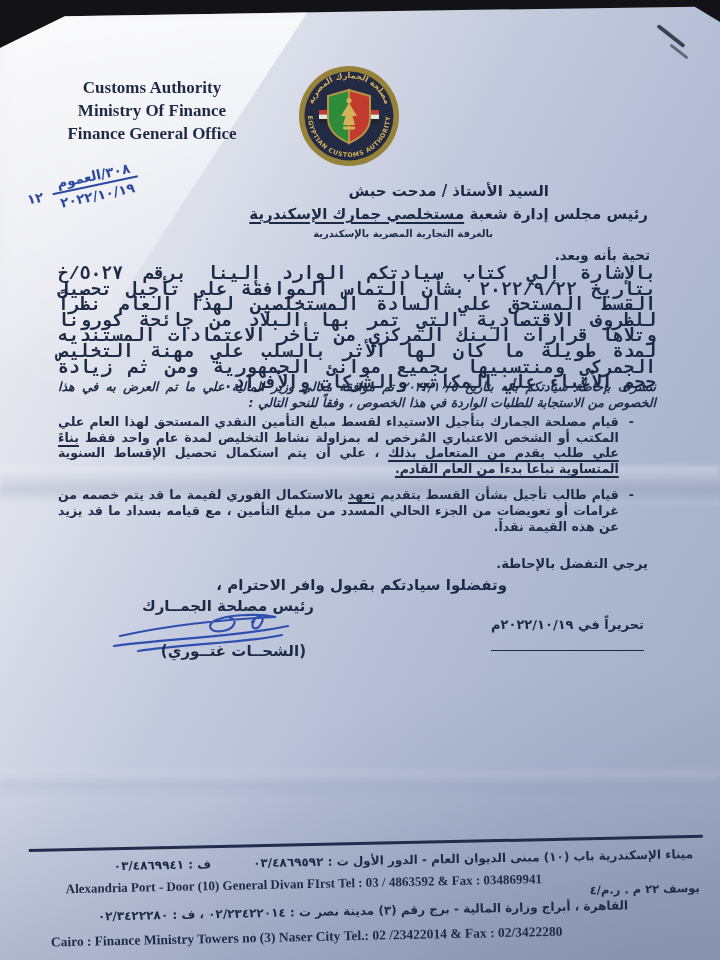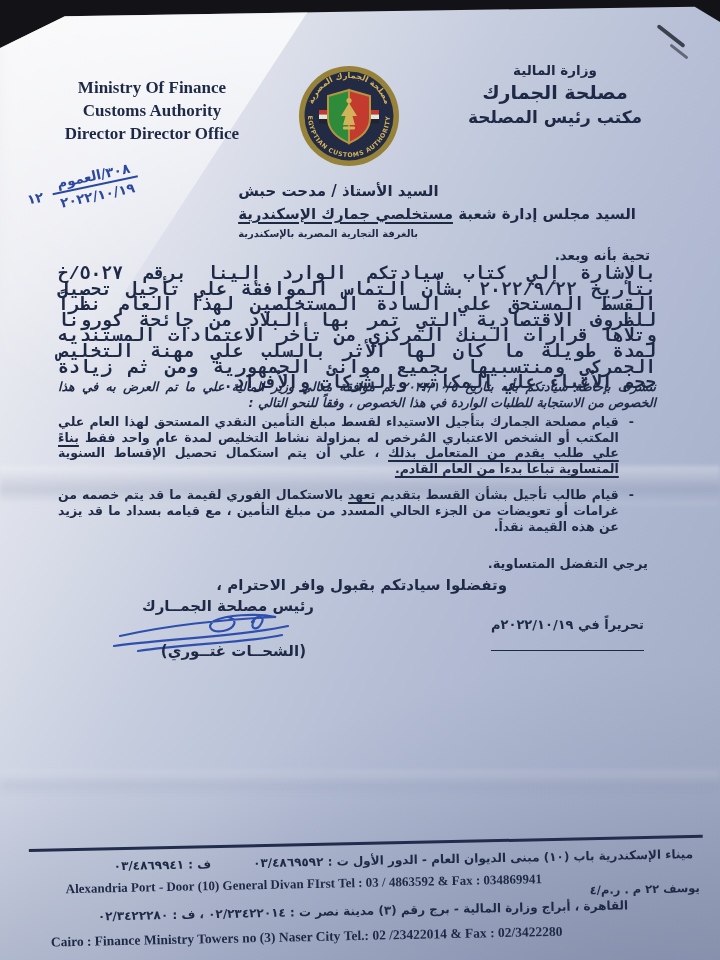--- a/index.html
+++ b/index.html
@@ -54,21 +54,21 @@
 
   .handnote{
     position:absolute;left:26px;top:170px;transform:rotate(-12deg);
     color:#2b49a0;font-weight:bold;font-size:13.5px;direction:rtl;
     display:flex;align-items:center;gap:10px;
   }
   .handnote .frac{display:flex;flex-direction:column;text-align:center;}
   .handnote .frac .top{border-bottom:2px solid #2b49a0;padding:0 6px 1px;}
   .handnote .frac .bot{padding-top:1px;}
 
-  .addressee{position:absolute;right:84px;top:182px;text-align:left;}
+  .addressee{position:absolute;right:72px;top:182px;text-align:center;}
   .addressee .a1{font-size:15px;}
   .addressee .a2{font-size:15px;margin-top:5px;}
   .addressee .a3{font-size:10px;margin-top:5px;margin-right:91px;white-space:nowrap;}
 
   .greeting{position:absolute;right:70px;top:247px;font-size:13.5px;}
 
   .p1{position:absolute;right:64px;left:58px;top:267px;font-size:18px;line-height:15.6px;text-align:justify;font-family:Liberation Mono, monospace;}
   .p2{position:absolute;right:64px;left:58px;top:379px;font-size:12.5px;line-height:15.6px;text-align:justify;font-style:italic;}
 
   .bullets{position:absolute;right:86px;left:58px;top:414px;}
@@ -99,23 +99,23 @@
   <div class="glare"></div>
   <div class="fold1"></div>
   <div class="fold2"></div>
   <div class="shade-bottom"></div>
   <div class="staple">
       <span class="s1"></span>
       <span class="s2"></span>
     </div>
 
   <div class="hdr-en en-serif">
+    <div>Customs Authority</div>
     <div>Ministry Of Finance</div>
-    <div>Customs Authority</div>
-    <div>Director Director Office</div>
+    <div>Finance General Office</div>
   </div>
 
   <div class="logo">
     <svg width="104" height="104" viewBox="0 0 104 104">
       <defs>
         <path id="arcTop" d="M 14,52 A 38,38 0 0 1 90,52"></path>
         <path id="arcBot" d="M 11,52 A 41,41 0 0 0 93,52"></path>
       </defs>
       <circle cx="52" cy="52" r="50" fill="#97823a"></circle>
       <circle cx="52" cy="52" r="44.5" fill="#232a44"></circle>
@@ -143,38 +143,33 @@
 
         <g fill="#d3b35a">
           <circle cx="52" cy="36.5" r="2.6"></circle>
           <path d="M52,39 L44,52 h4.5 l-2.5,9 h12 l-2.5,-9 H60 Z"></path>
           <rect x="46" y="62.5" width="12" height="3" rx="1"></rect>
         </g>
       </g>
     </svg>
   </div>
 
-  <div class="hdr-ar ar">
-    <div class="h1">وزارة المالية</div>
-    <div class="h2">مصلحة الجمارك</div>
-    <div class="h3">مكتب رئيس المصلحة</div>
-  </div>
 
   <div class="handnote">
     <div class="frac">
       <span class="top">٣٠٨/العموم</span>
       <span class="bot">٢٠٢٢/١٠/١٩</span>
     </div>
     <span class="side">١٢</span>
   </div>
 
   <div class="addressee ar">
     <div class="a1">السيد الأستاذ / مدحت حبش</div>
     <div class="a2">
-      <span>السيد مجلس إدارة شعبة </span><span class="ul">مستخلصي جمارك الإسكندرية</span>
+      <span>رئيس مجلس إدارة شعبة </span><span class="ul">مستخلصي جمارك الإسكندرية</span>
     </div>
     <div class="a3">بالغرفة التجارية المصرية بالإسكندرية</div>
   </div>
 
   <div class="greeting ar">تحية بأنه وبعد.</div>
 
   <div class="p1 ar">بالإشارة إلي كتاب سيادتكم الوارد إلينا برقم ٥٠٢٧/خ بتاريخ ٢٠٢٢/٩/٢٢ بشأن التماس الموافقة علي تأجيل تحصيل القسط المستحق علي السادة المستخلصين لهذا العام نظراً للظروف الاقتصادية التي تمر بها البلاد من جائحة كورونا وتلاها قرارات البنك المركزي من تأخر الاعتمادات المستنديه لمدة طويلة ما كان لها الأثر بالسلب علي مهنة التخليص الجمركي ومنتسبيها بجميع موانئ الجمهورية ومن ثم زيادة حجم الأعباء علي المكاتب والشركات والأفراد.</div>
   <div class="p2 ar">نتشرف بإحاطة سيادتكم بأنه بتاريخ ٢٠٢٢/١٠/٥ تم موافقة معالي وزير المالية علي ما تم العرض به في هذا الخصوص من الاستجابة للطلبات الواردة في هذا الخصوص ، وفقاً للنحو التالي :</div>
 
   <div class="bullets ar">
@@ -185,21 +180,21 @@
       </div>
     </div>
     <div class="bullet">
       <span class="dash">-</span>
       <div>
         <span>قيام طالب تأجيل بشأن القسط بتقديم </span><span class="ul">تعهد</span><span> بالاستكمال الفوري لقيمة ما قد يتم خصمه من غرامات أو تعويضات من الجزء الحالي المسدد من مبلغ التأمين ، مع قيامه بسداد ما قد يزيد عن هذه القيمة نقداً.</span>
       </div>
     </div>
   </div>
 
-  <div class="please ar">يرجي التفضل المتساوية.</div>
+  <div class="please ar">يرجي التفضل بالإحاطة.</div>
   <div class="salutation ar">وتفضلوا سيادتكم بقبول وافر الاحترام ،</div>
   <div class="signer-title ar">رئيس مصلحة الجمــارك</div>
 
   <div class="signature">
     <svg width="200" height="54" viewBox="0 0 200 54">
       <g stroke="#2f4fae" stroke-width="2.2" fill="none" stroke-linecap="round">
         <path d="M10,40 C50,34 140,30 184,20"></path>
         <path d="M16,30 C60,20 120,13 172,11 C150,7 122,9 110,15 C102,20 107,27 119,25 C131,23 135,13 124,11"></path>
         <path d="M34,45 C80,38 150,36 178,29"></path>
         <path d="M148,16 c6,-8 14,-6 9,2 c-4,7 -12,5 -7,-3"></path>

